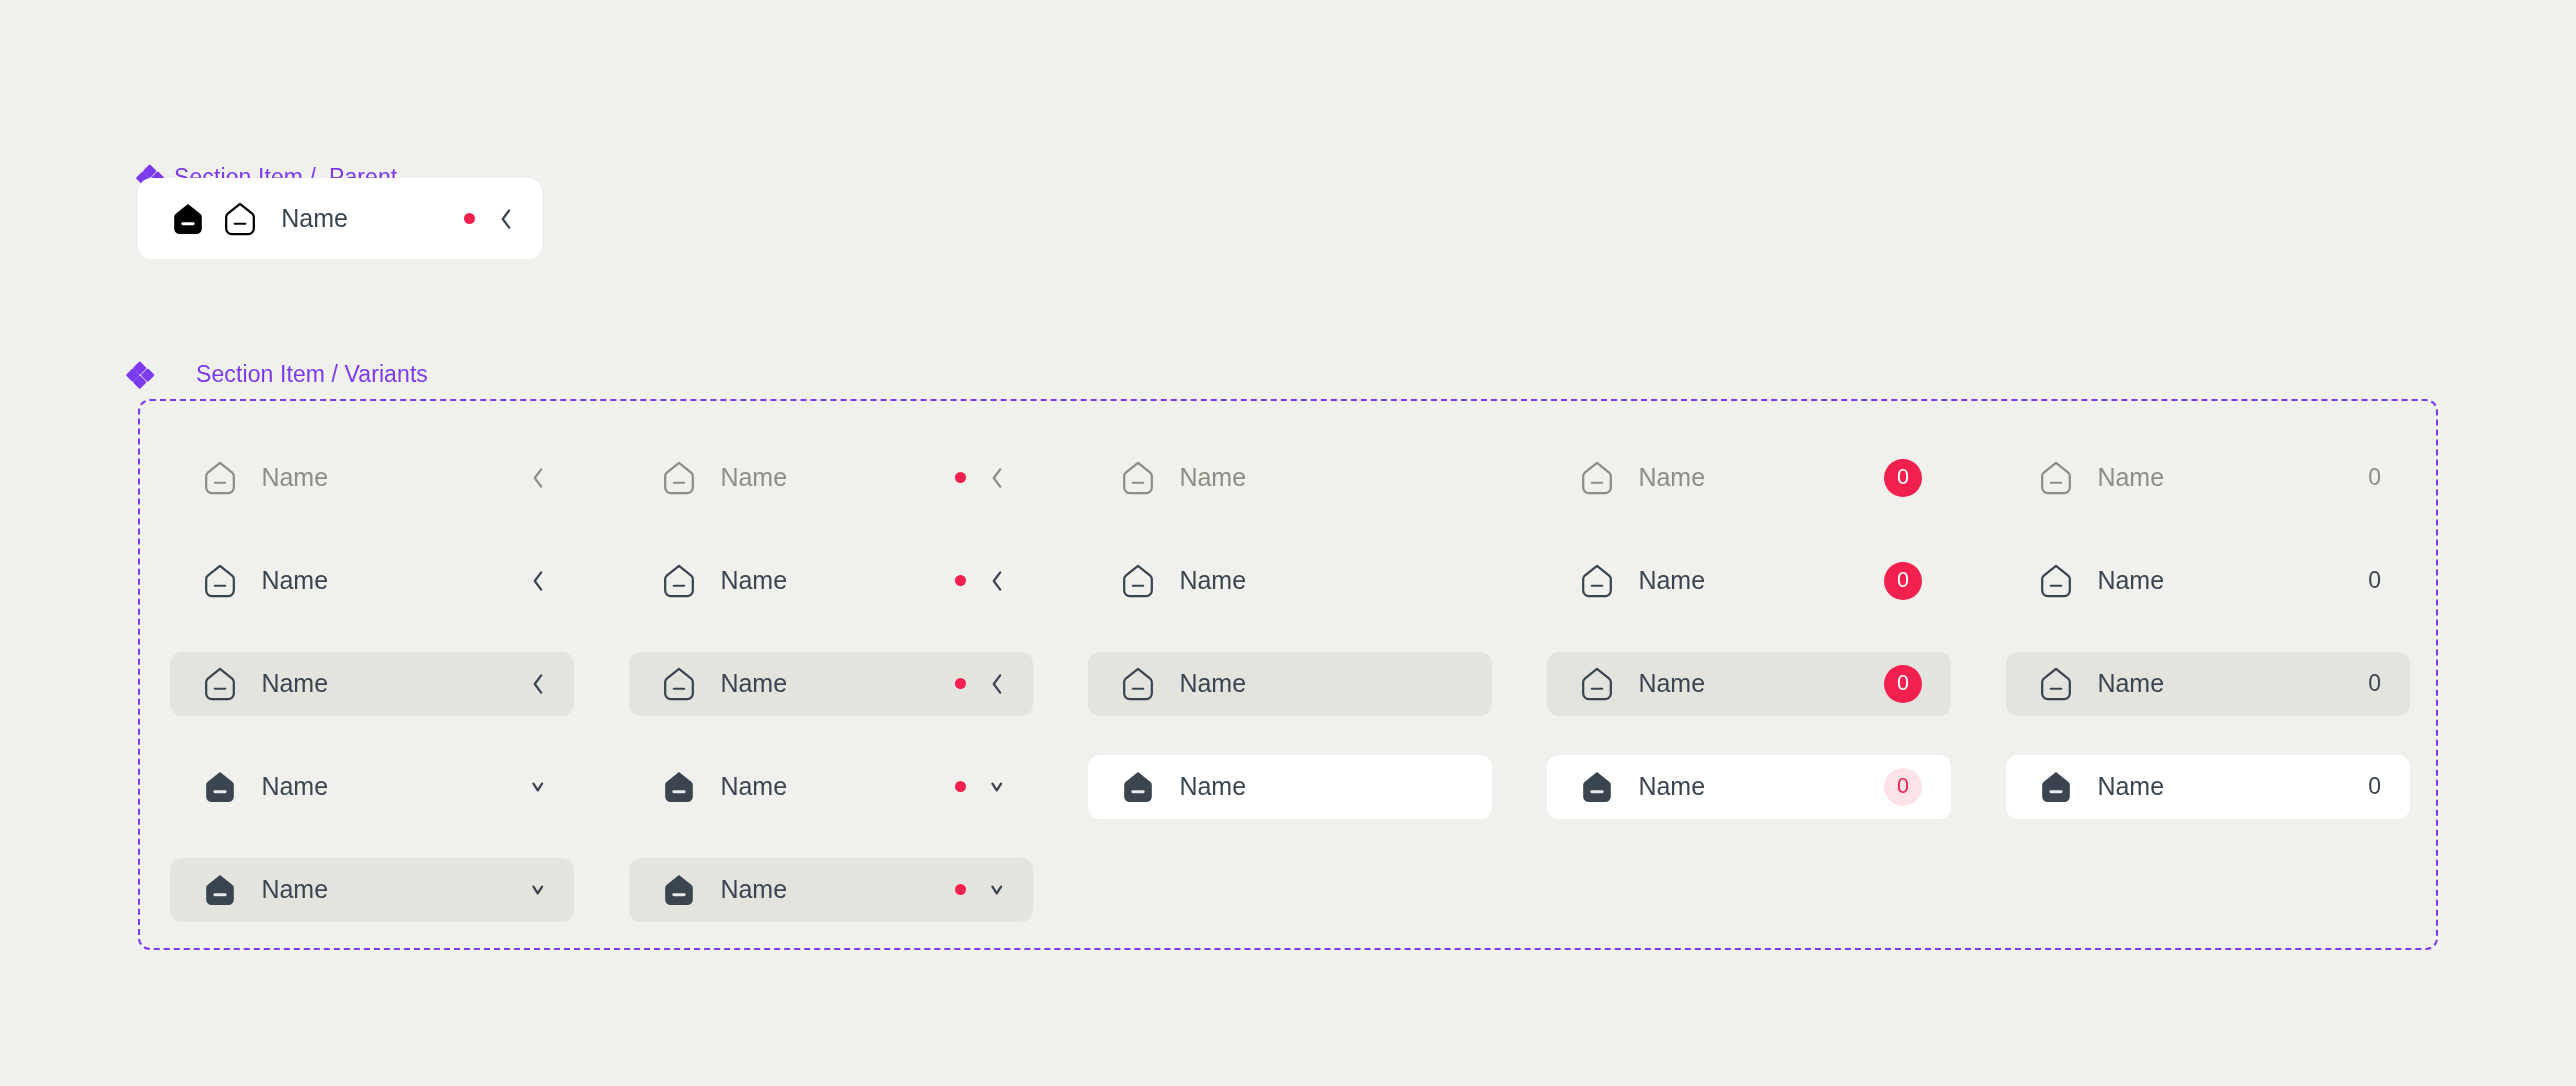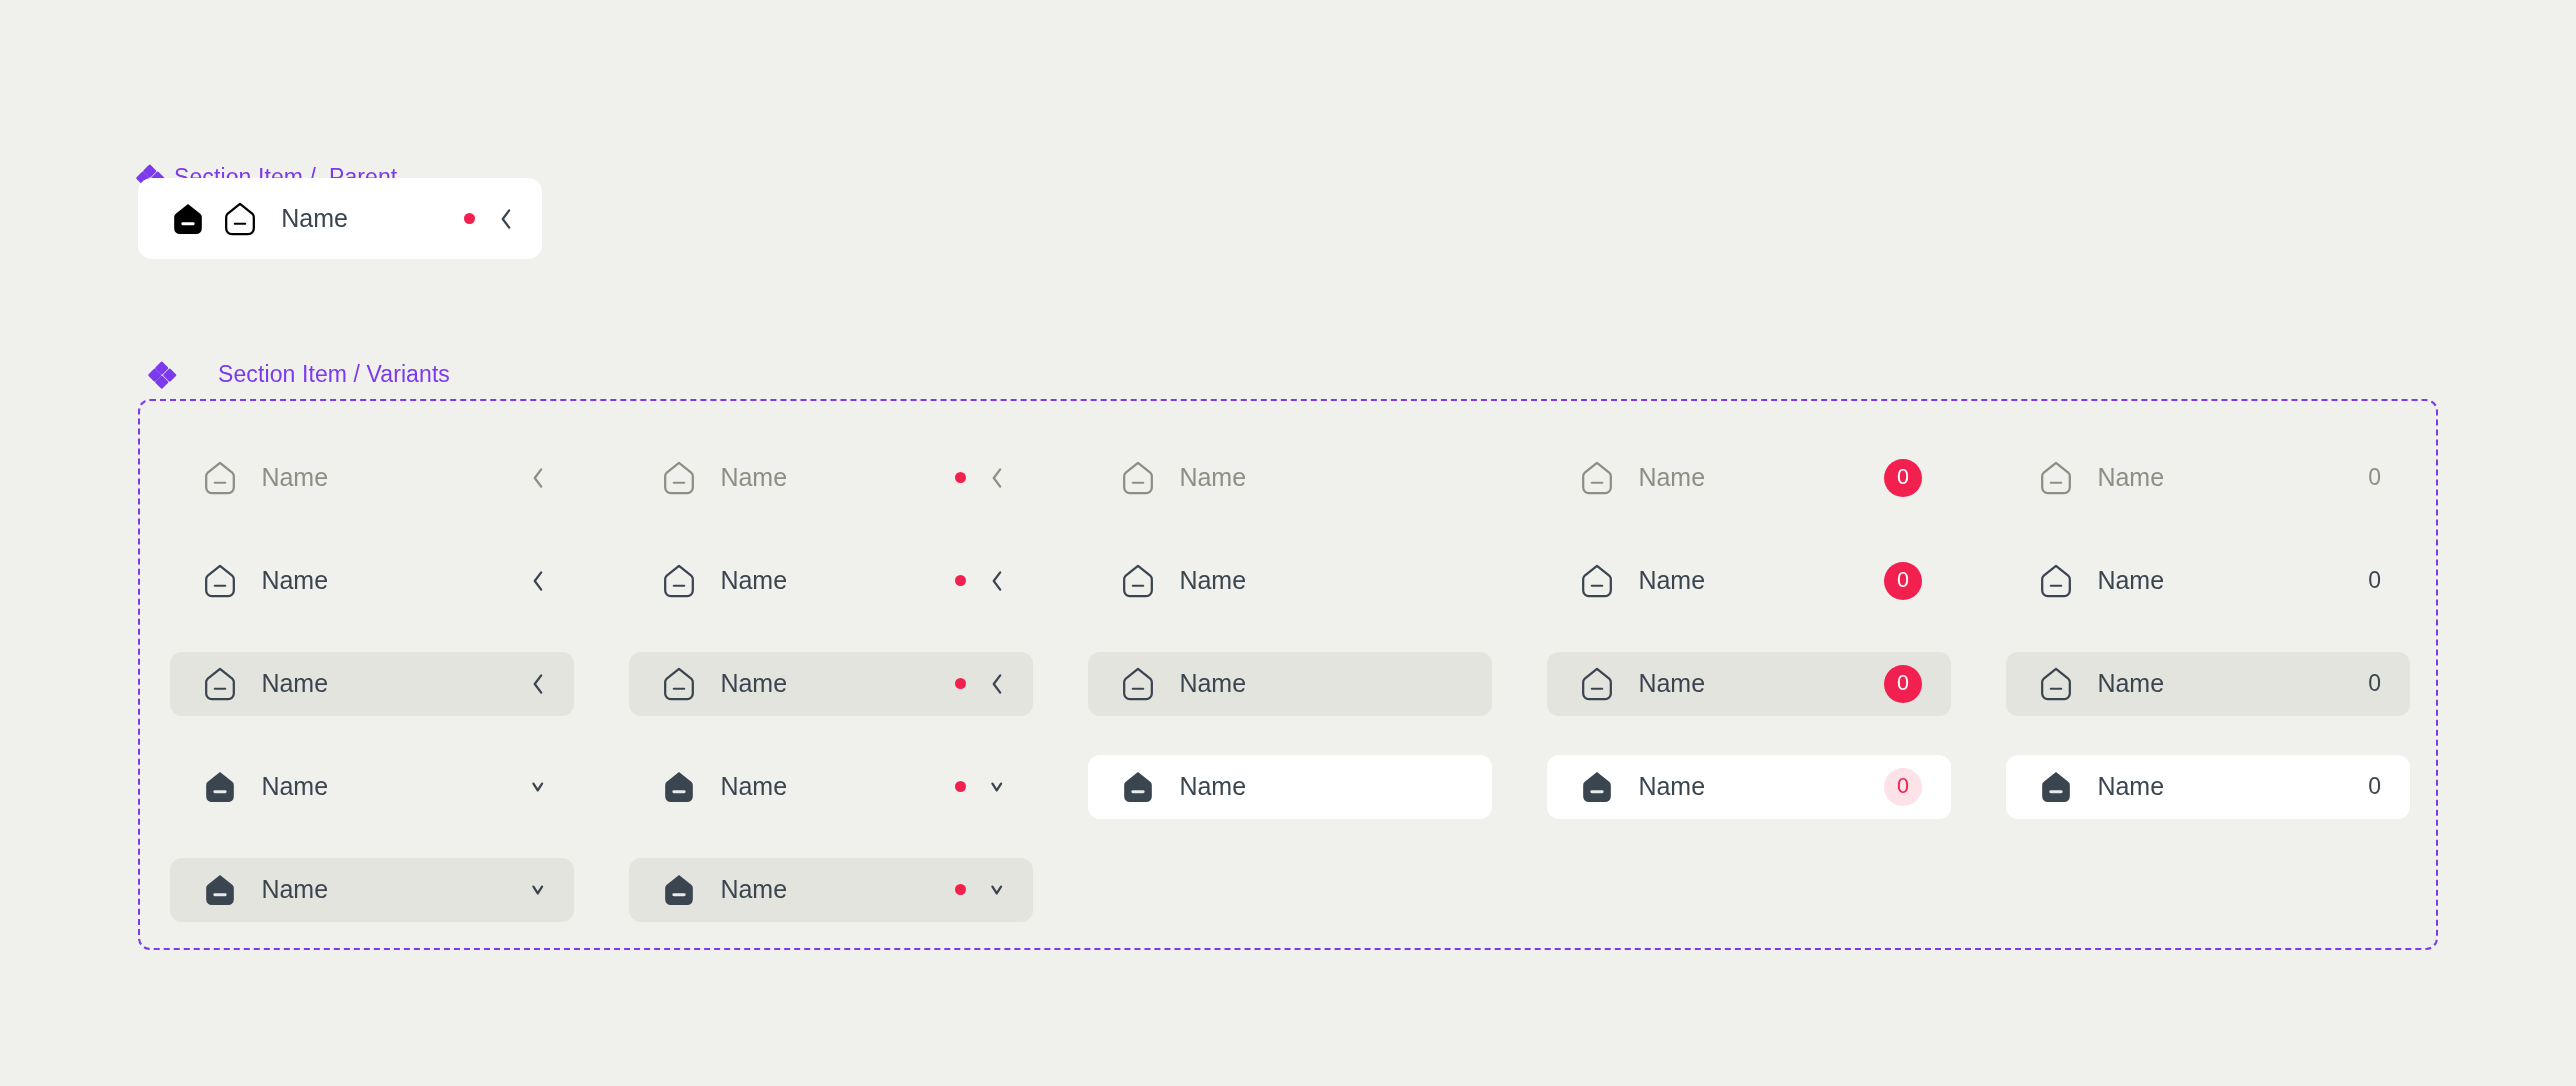--- a/index.html
+++ b/index.html
@@ -196,21 +196,21 @@
     </span>
     <span class="parent-label">Name</span>
     <span class="parent-trailing">
       <span class="dot"></span>
       <svg class="chev" viewBox="0 0 18 30">
         <path d="M13 5 L5.5 15 L13 25"></path>
       </svg>
     </span>
   </div>
 
-  <div class="section-label" style="left:150px; top:361px;gap:44px;">
+  <div class="section-label" style="left:128px; top:361px;gap:44px;">
     <span class="diamond-cluster">
       <i class="d1"></i>
         <i class="d2"></i>
         <i class="d3"></i>
         <i class="d4"></i>
     </span>
     <span>Section Item / Variants</span>
   </div>
 
   <div class="variants-frame"></div>

